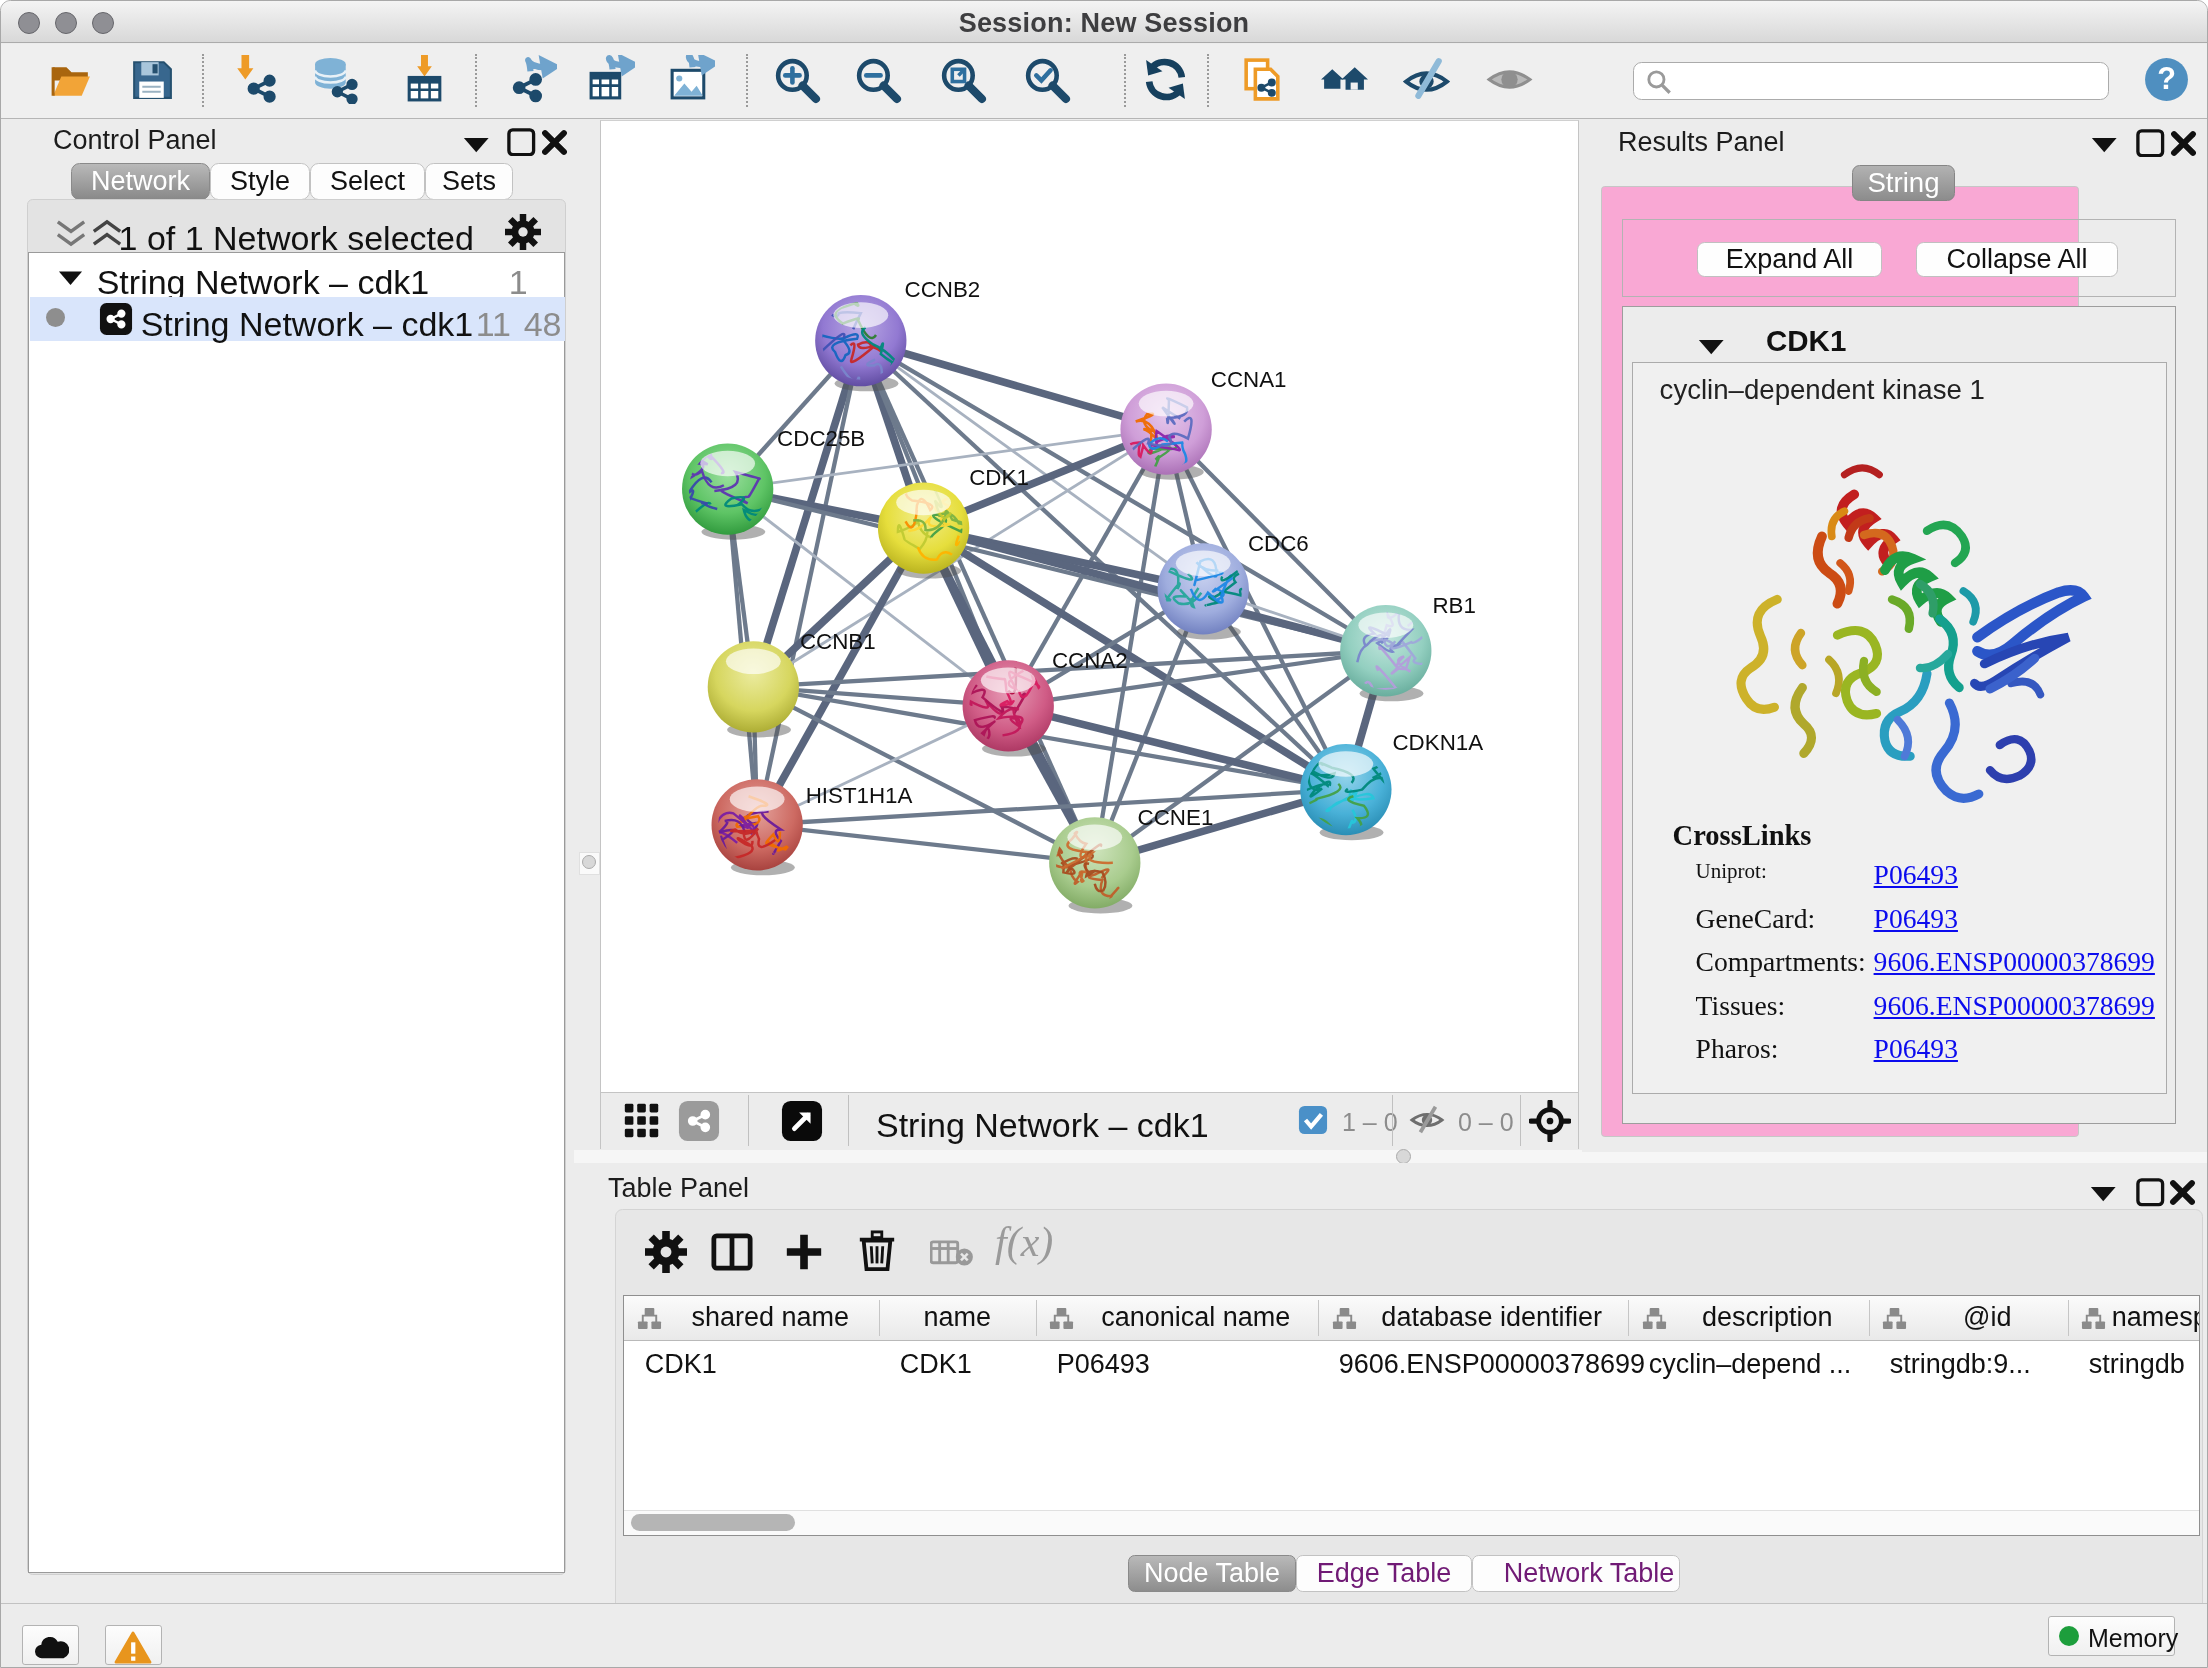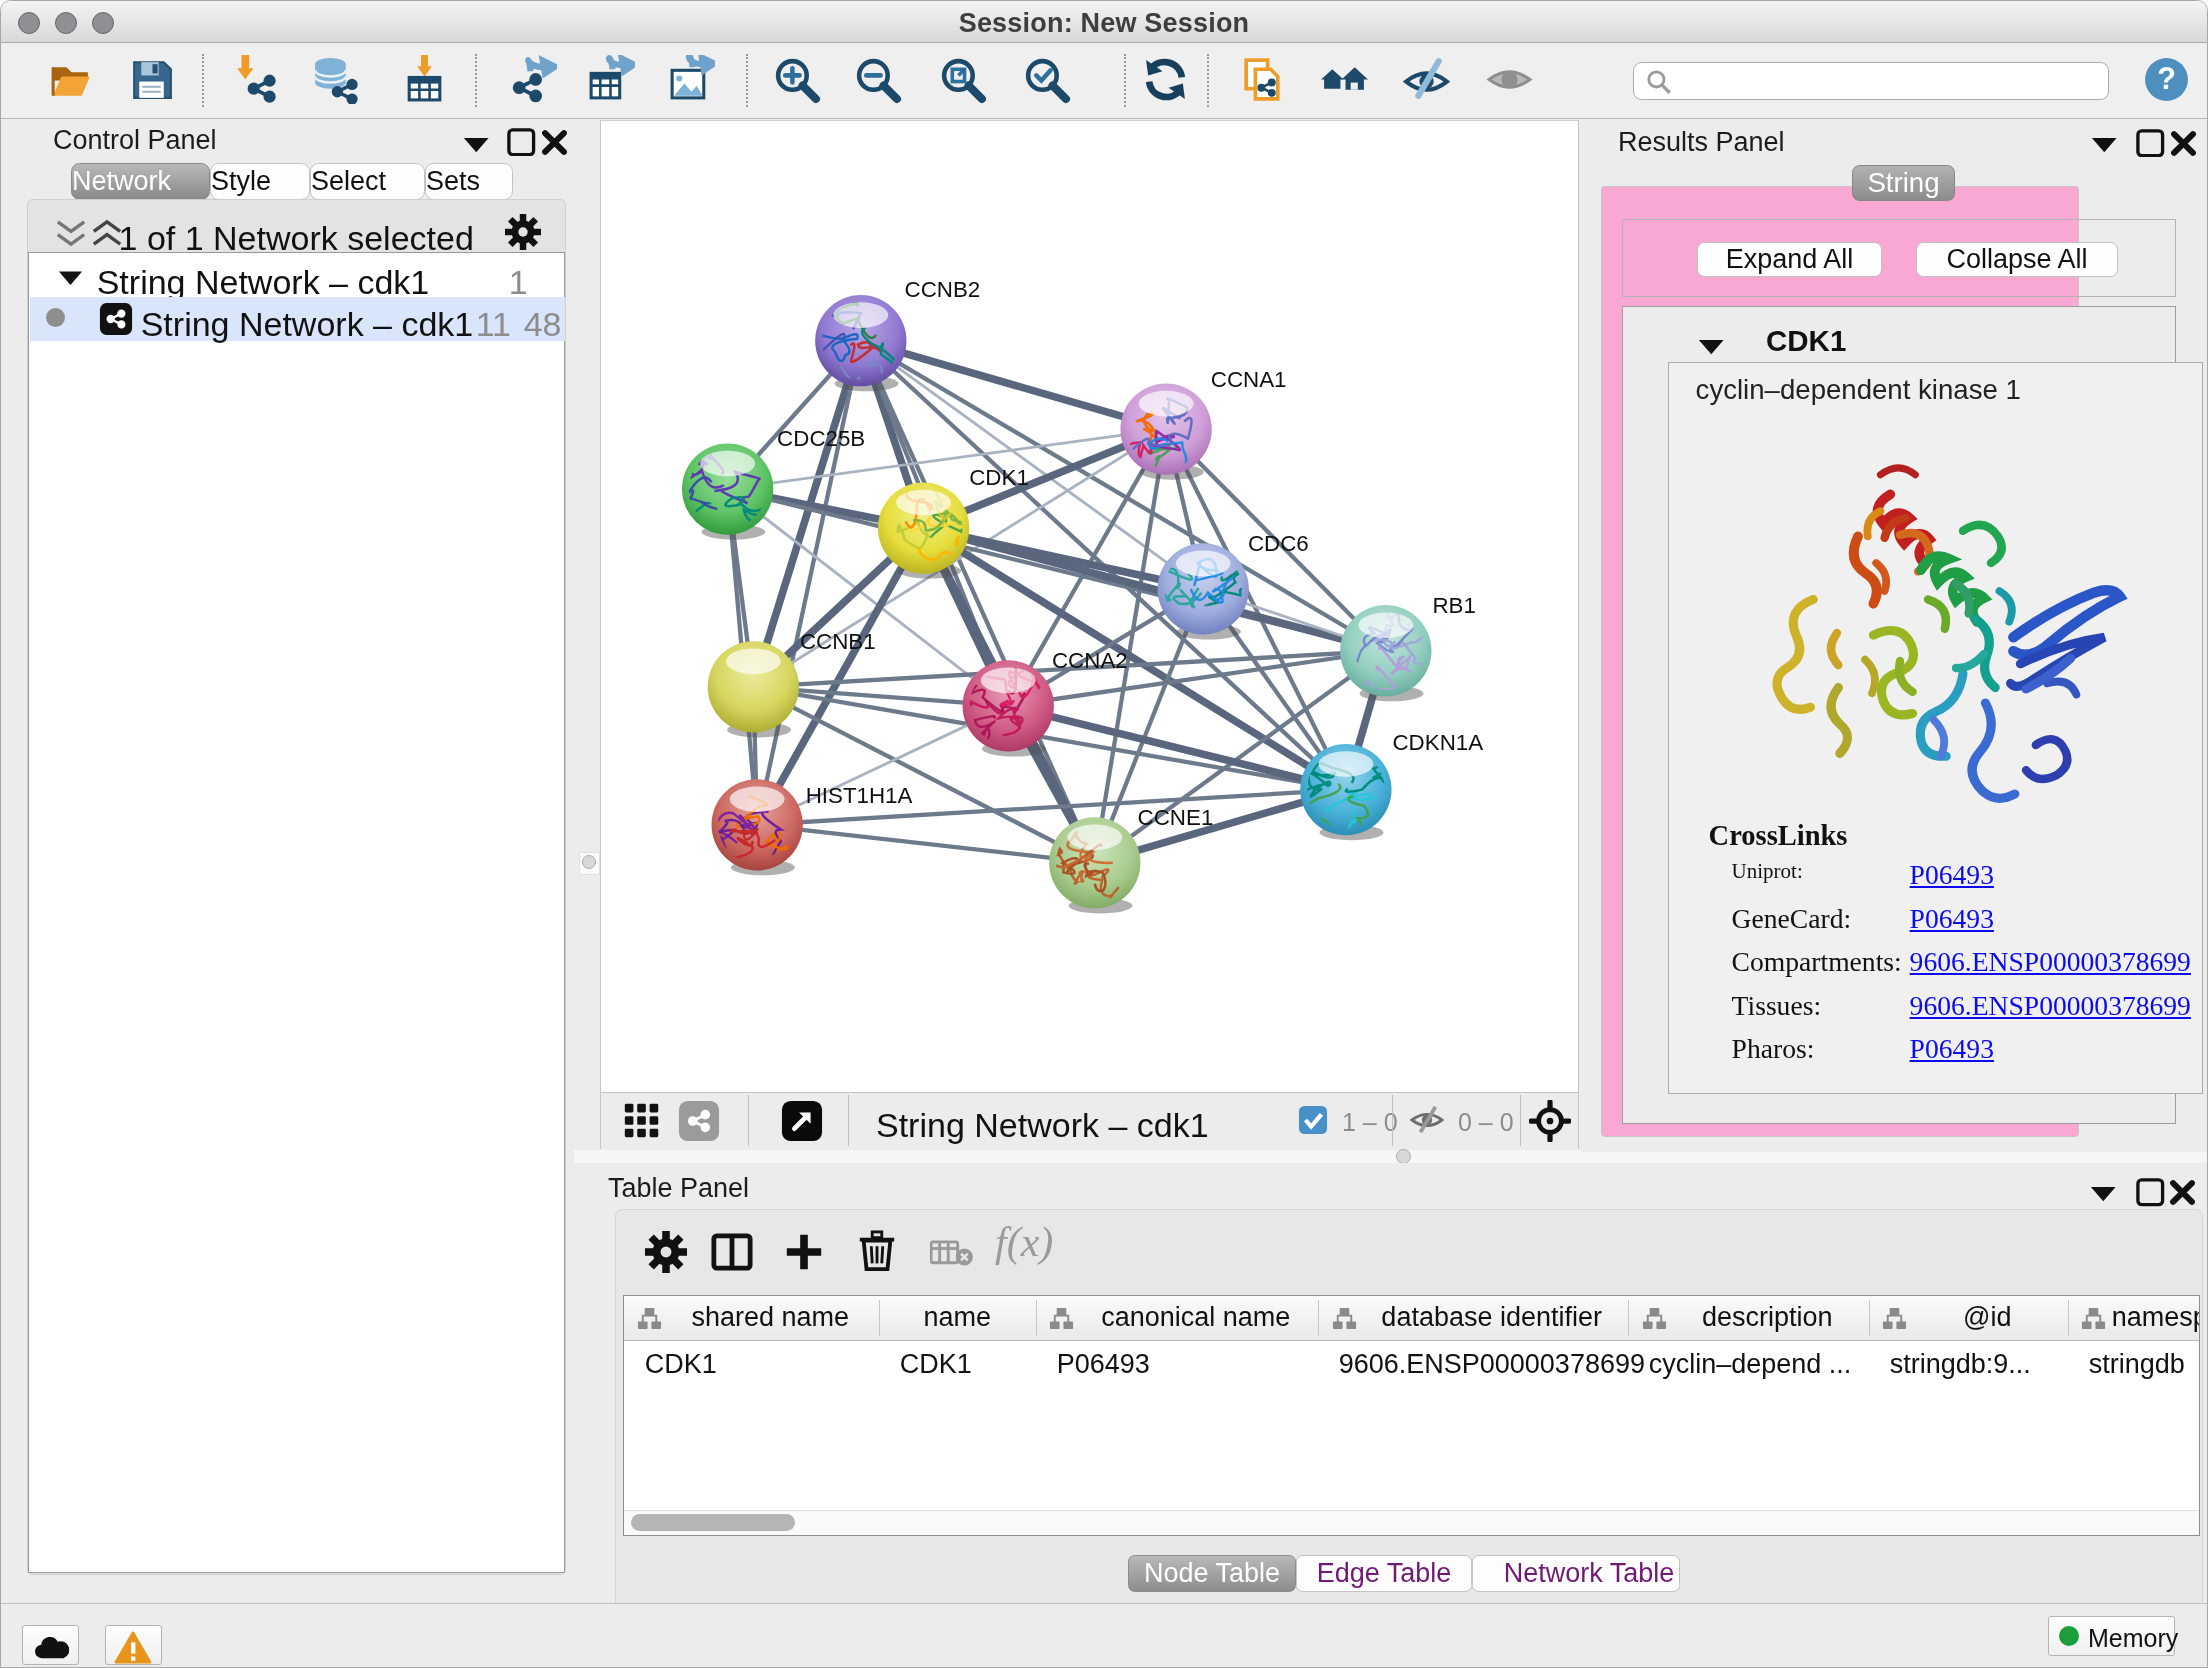--- a/index.html
+++ b/index.html
@@ -13,21 +13,21 @@
   background:#8f8f94; border:1.4px solid #66666b; }
 #title { width:100%; top:6.7px; text-align:center; font-size:27px; color:#3e3e40;
   font-weight:bold; letter-spacing:0.2px;}
 #toolbar { left:0; top:43px; width:100%; height:75px; background:#efefef;
   border-bottom:1.9px solid #b5b5b5; }
 .vsep { top:9.5px; width:0px; height:53px; border-left:2.9px dotted #9a9a9a; }
 #searchbox { left:1632px; top:18px; width:476px; height:38px; background:#fff;
   border:1.9px solid #ababab; border-radius:8.6px; }
 .phead { font-size:27px; color:#1c1c1c; }
 .tab { top:43px; height:37px; background:#fdfdfd; border:1px solid #c2c2c2;
-  border-radius:8.6px; font-size:27px; color:#111; line-height:35px; }
+  border-radius:8.6px; text-align:center; font-size:27px; color:#111; line-height:35px; }
 .tabsel { background:linear-gradient(#b9b9b9,#898989); color:#fff; border-color:#8a8a8a;}
 #cpanel { left:19px; top:119px; width:553px; height:1462px; background:#ececec; }
 #cp-sub { left:6.7px; top:79px; width:539px; height:1376px; background:#e3e3e3;
   border:1px solid #cfcfcf; border-radius:5.7px; }
 #cp-list { left:0px; top:52px; width:537px; height:1321px; background:#ffffff;
   border:1px solid #9a9a9a; }
 .rowtxt { font-size:34px; color:#111; }
 .graytxt { color:#8c8c8c; }
 #selrow { background:#d9e5fb; }
 #canvas { left:599px; top:119px; width:979px; height:972px; background:#ffffff;
@@ -39,21 +39,21 @@
   border:1px solid #c6c6c6; border-radius:3.8px; }
 #stringtab { left:1851px; top:164px; width:103px; height:36px;
   background:linear-gradient(#b2b2b2,#8c8c8c); border:1px solid #858585;
   border-radius:7.6px; color:#fff; text-align:center; font-size:27.6px; line-height:34px; z-index:5;}
 #rp-boxA { left:20px; top:32px; width:554px; height:78px; border:1px solid #b3b3b3; }
 .rbtn { top:22px; height:35px; background:#fefefe; border:1px solid #c0c0c0;
   border-radius:7.6px; text-align:center; font-size:27px; color:#111; line-height:33px; }
 #rp-boxB { left:20px; top:119px; width:554px; height:818px; border:1px solid #9d9d9d;
   background:#ececec; }
 #cdk1-content { left:8.6px; top:55px; width:535px; height:732px; background:#f0f0f0;
-  border:1px solid #ababab;margin-left:36px; }
+  border:1px solid #ababab; }
 .serif { font-family:"Liberation Serif", serif; }
 .link { color:#0b0bee; text-decoration:underline; }
 #tpanel { left:573px; top:1162px; width:1636px; height:439px; background:#ececec; }
 #tp-sub { left:41px; top:46px; width:1588px; height:525px; background:#e7e7e7;
   border:1px solid #d4d4d4; border-radius:7.6px; }
 #ntable { left:6.7px; top:85px; width:1577px; height:241px; background:#ffffff;
   border:1px solid #8f8f8f; overflow:hidden; }
 #thead { left:0; top:0; width:100%; height:45px;
   background:linear-gradient(#fbfbfb,#e9e9e9); border-bottom:1.9px solid #b9b9b9; }
 .th { top:0; height:43px; font-size:27px; color:#111; text-align:center; line-height:43px; }

